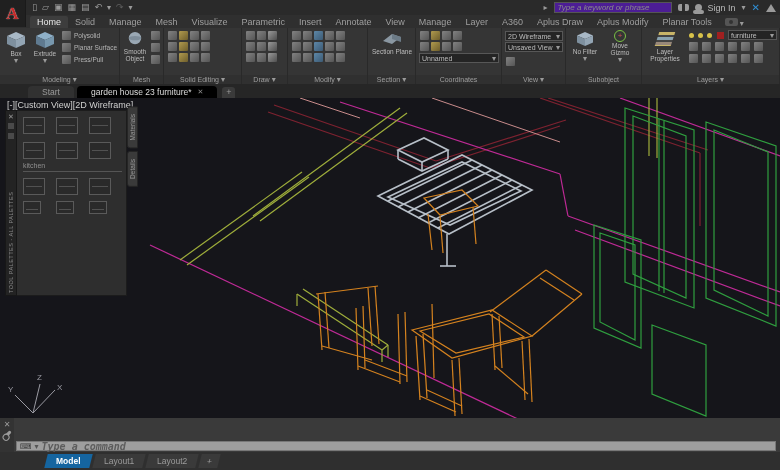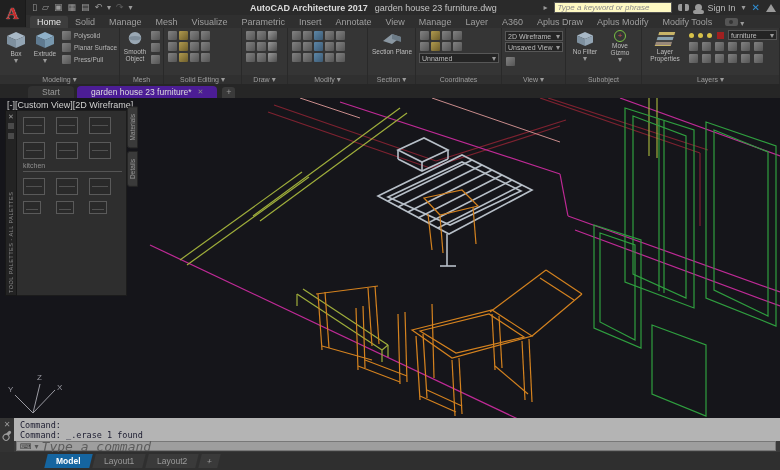--- a/index.html
+++ b/index.html
@@ -14,21 +14,21 @@
         display:flex;align-items:center;justify-content:center;border-right:1px solid #1a1a1a;}
   .logo span{color:#c32b2b;font-weight:bold;font-size:17px;font-family:"Liberation Serif",serif;
              text-shadow:0 0 1px #fff;}
   .qat{display:flex;align-items:center;gap:5px;margin-left:32px;color:#9a9a9a;font-size:9px;}
   .qat span{line-height:15px;}
   .dim{opacity:.45;}
   .title-center{position:absolute;left:250px;top:0;height:15px;display:flex;align-items:center;gap:7px;white-space:nowrap;}
   .apptitle{font-weight:bold;color:#dcdcdc;}
   .doctitle{color:#c4c4c4;}
   .tb-right{position:absolute;right:4px;top:1px;height:13px;display:flex;align-items:center;gap:6px;}
-  .searchbox{width:118px;height:11px;background:#fef9c3;border:1px solid #555;color:#8a8a8a;
+  .searchbox{width:118px;height:11px;background:#4c1d95;border:1px solid #555;color:#8a8a8a;
              font-size:8px;font-style:italic;padding:0 3px;}
   .searchbox::placeholder{color:#8a8a8a;font-style:italic;}
   .binoc{width:11px;height:7px;border-left:4px solid #9a9a9a;border-right:4px solid #9a9a9a;border-radius:2px;}
   .usr{width:7px;height:7px;border-radius:50%;background:#9a9a9a;position:relative;}
   .usr::after{content:"";position:absolute;left:-2px;top:6px;width:11px;height:4px;border-radius:2px;background:#9a9a9a;}
   .signin{color:#b9b9b9;}
   .xblue{color:#2f8fd5;font-weight:bold;font-size:10px;}
   .tri{width:0;height:0;border-left:5px solid transparent;border-right:5px solid transparent;border-bottom:8px solid #9a9a9a;}
   .caret{color:#9a9a9a;font-size:8px;}
 
@@ -61,21 +61,21 @@
          font-size:7px;height:10px;padding:0 2px;margin:1px 0;}
   .combo .cv{overflow:hidden;white-space:nowrap;flex:1;}
   .lyr-ico{width:16px;height:14px;background:repeating-linear-gradient(180deg,#c8b468 0 3px,#444 3px 5px,#8aa3b0 5px 8px,#444 8px 10px,#98887a 10px 13px);transform:skewX(-18deg);margin:2px 0;}
   .dot{width:5px;height:5px;border-radius:50%;background:#d8c24a;display:inline-block;margin:0 1px;}
   .swatch{width:7px;height:7px;background:#a02020;display:inline-block;margin:0 2px;}
   .gizmo{width:12px;height:12px;border:1.5px solid #7ac143;border-radius:50%;display:flex;align-items:center;justify-content:center;color:#c75252;font-size:8px;line-height:8px;}
 
   
   .filetabs{position:absolute;left:0;top:84px;width:780px;height:14px;background:#262626;display:flex;align-items:flex-end;padding-left:28px;font-size:8.5px;}
   .ftab{padding:1px 14px;background:#313131;color:#9a9a9a;border-radius:4px 4px 0 0;margin-right:3px;white-space:nowrap;}
-  .ftab.active{background:#4c1d95;color:#ddd;display:flex;gap:6px;align-items:center;}
+  .ftab.active{background:#000000;color:#ddd;display:flex;gap:6px;align-items:center;}
   .ftab .fx{color:#8a8a8a;font-size:7px;}
   .fplus{width:13px;height:11px;background:#3a3a3a;border-radius:3px 3px 0 0;color:#9a9a9a;text-align:center;line-height:11px;font-size:9px;margin-left:2px;}
 
   
   .canvas{position:absolute;left:0;top:98px;width:780px;height:320px;background:#15151a;overflow:hidden;}
   .vplabel{position:absolute;left:7px;top:2px;font-size:9px;color:#cfcfcf;z-index:4;}
   .wire{position:absolute;left:0;top:0;z-index:1;}
 
   
   .palette{position:absolute;left:5px;top:12px;width:122px;height:186px;z-index:6;display:flex;}
@@ -107,21 +107,21 @@
   .cspine .sx{color:#9a9a9a;font-size:8px;line-height:8px;}
   .wrench{width:9px;height:3px;background:#9a9a9a;border-radius:2px;transform:rotate(-45deg);position:relative;}
   .wrench::after{content:"";position:absolute;left:-2px;top:-1px;width:5px;height:5px;border-radius:50%;border:1px solid #9a9a9a;background:#333;}
   .chist{position:absolute;left:14px;top:0;width:766px;height:23px;background:#b4b4b4;
          font-family:"DejaVu Sans Mono","Liberation Mono",monospace;font-size:8.5px;color:#1c1c30;
          padding:2px 0 0 6px;line-height:10px;}
   .cinput{position:absolute;left:16px;top:23px;width:760px;height:10px;background:#9e9e9e;border:1px solid #787878;
           display:flex;align-items:center;gap:3px;padding:0 3px;}
   .kbd{font-size:8px;color:#3a3a3a;line-height:9px;}
   .cinput input{flex:1;background:transparent;border:none;outline:none;font-family:"DejaVu Sans Mono","Liberation Mono",monospace;
-                font-size:13px;color:#333;padding:0;}
+                font-size:10px;color:#333;padding:0;font-weight:bold;}
   .cinput input::placeholder{color:#5c5c5c;font-style:italic;}
 
   
   .statusbar{position:absolute;left:0;top:452px;width:780px;height:18px;background:#2f2f2f;display:flex;align-items:center;padding-left:46px;font-size:8.5px;}
   .stab{transform:skewX(-14deg);background:#3a3a3a;margin-right:3px;padding:2px 10px;color:#9b9b9b;}
   .stab span{display:inline-block;transform:skewX(14deg);}
   .stab.active{background:#1565a0;color:#fff;font-weight:bold;}
   .splus{transform:skewX(-14deg);background:#3a3a3a;padding:2px 7px;color:#9b9b9b;}
 </style>
 </head>
@@ -136,24 +136,20 @@
     <div class="qat">
       <span>▯</span>
       <span>▱</span>
       <span>▣</span>
       <span>▦</span>
       <span>▤</span>
       <span>↶</span>
       <span class="caret">▾</span>
       <span class="dim">↷</span>
       <span class="caret">▾</span>
-    </div>
-    <div class="title-center">
-      <span class="apptitle">AutoCAD Architecture 2017</span>
-      <span class="doctitle">garden house 23 furniture.dwg</span>
     </div>
     <div class="tb-right">
       <span class="caret">▸</span>
       <input class="searchbox" placeholder="Type a keyword or phrase" style="">
       <span class="binoc"></span>
       <span class="usr"></span>
       <span class="signin">Sign In</span>
       <span class="caret">▾</span>
       <span class="xblue">✕</span>
       <span class="tri"></span>
@@ -168,21 +164,21 @@
     <span class="rtab">Visualize</span>
     <span class="rtab">Parametric</span>
     <span class="rtab">Insert</span>
     <span class="rtab">Annotate</span>
     <span class="rtab">View</span>
     <span class="rtab">Manage</span>
     <span class="rtab">Layer</span>
     <span class="rtab">A360</span>
     <span class="rtab">Aplus Draw</span>
     <span class="rtab">Aplus Modify</span>
-    <span class="rtab">Modify Tools</span>
+    <span class="rtab">Planar Tools</span>
     <span class="camicon"></span>
     <span class="caret">▾</span>
   </div>
 
   <div class="panels">
 
     <div class="panel" style="width:120px">
       <div class="prow">
         <div class="bigbtn">
           <svg width="22" height="18" viewBox="0 0 20 18">
@@ -560,24 +556,20 @@
 
     <div class="overlay">
     </div>
   </div>
 
   <div class="cmdpanel">
     <div class="cspine">
       <span class="sx">✕</span>
       <span class="wrench"></span>
     </div>
-    <div class="chist">
-      <div>Command:</div>
-      <div>Command: _.erase 1 found</div>
-    </div>
     <div class="cinput">
       <span class="kbd">⌨</span>
       <span class="caret" style="color:#555">▾</span>
       <input placeholder="Type a command" style="">
     </div>
   </div>
 
   <div class="statusbar">
     <span class="stab active"><span>Model</span></span>
     <span class="stab"><span>Layout1</span></span>

